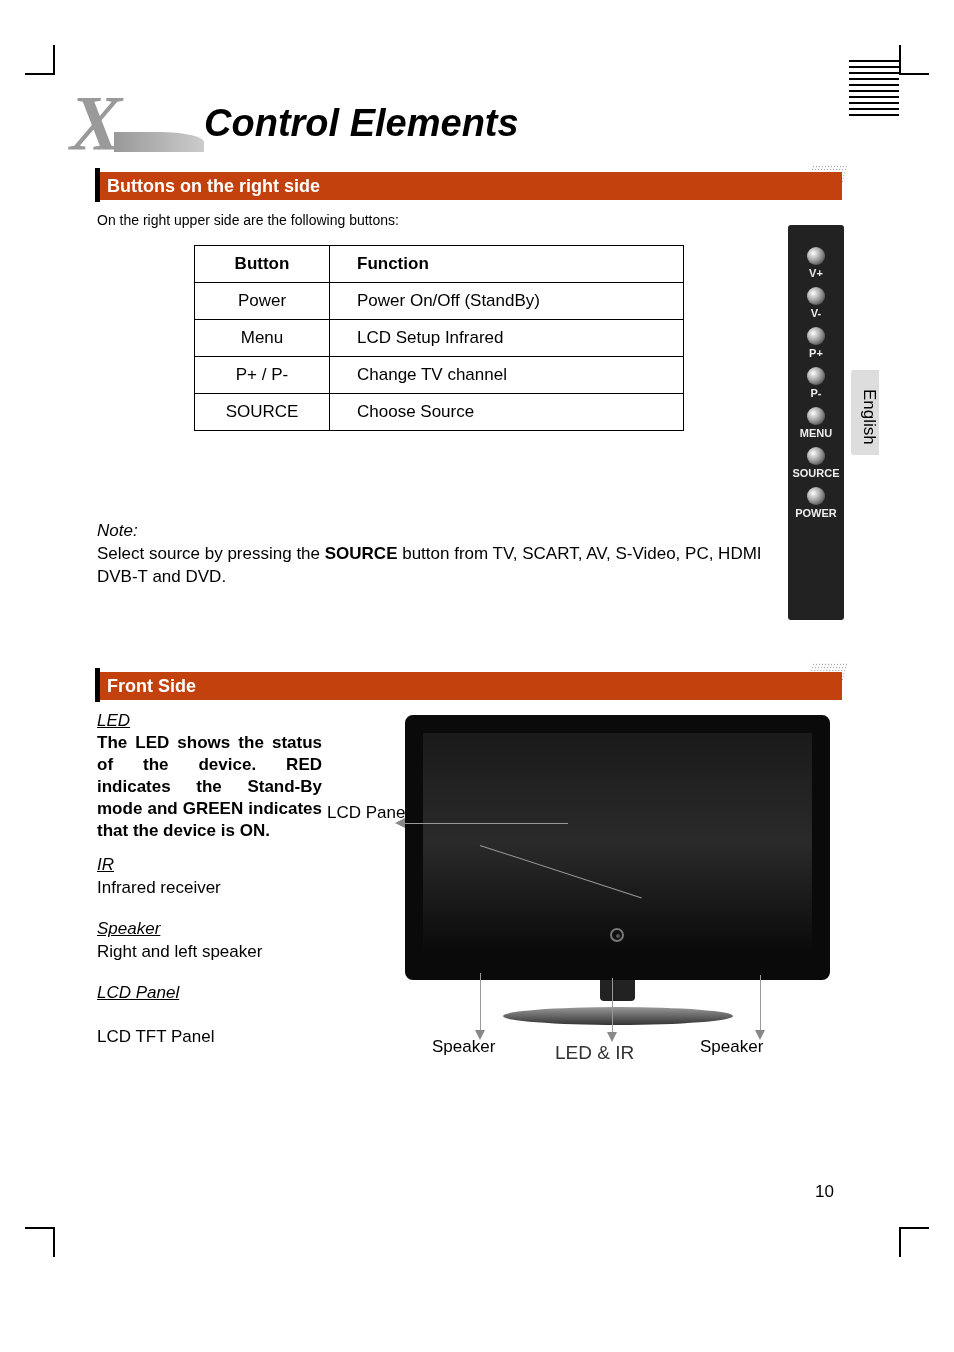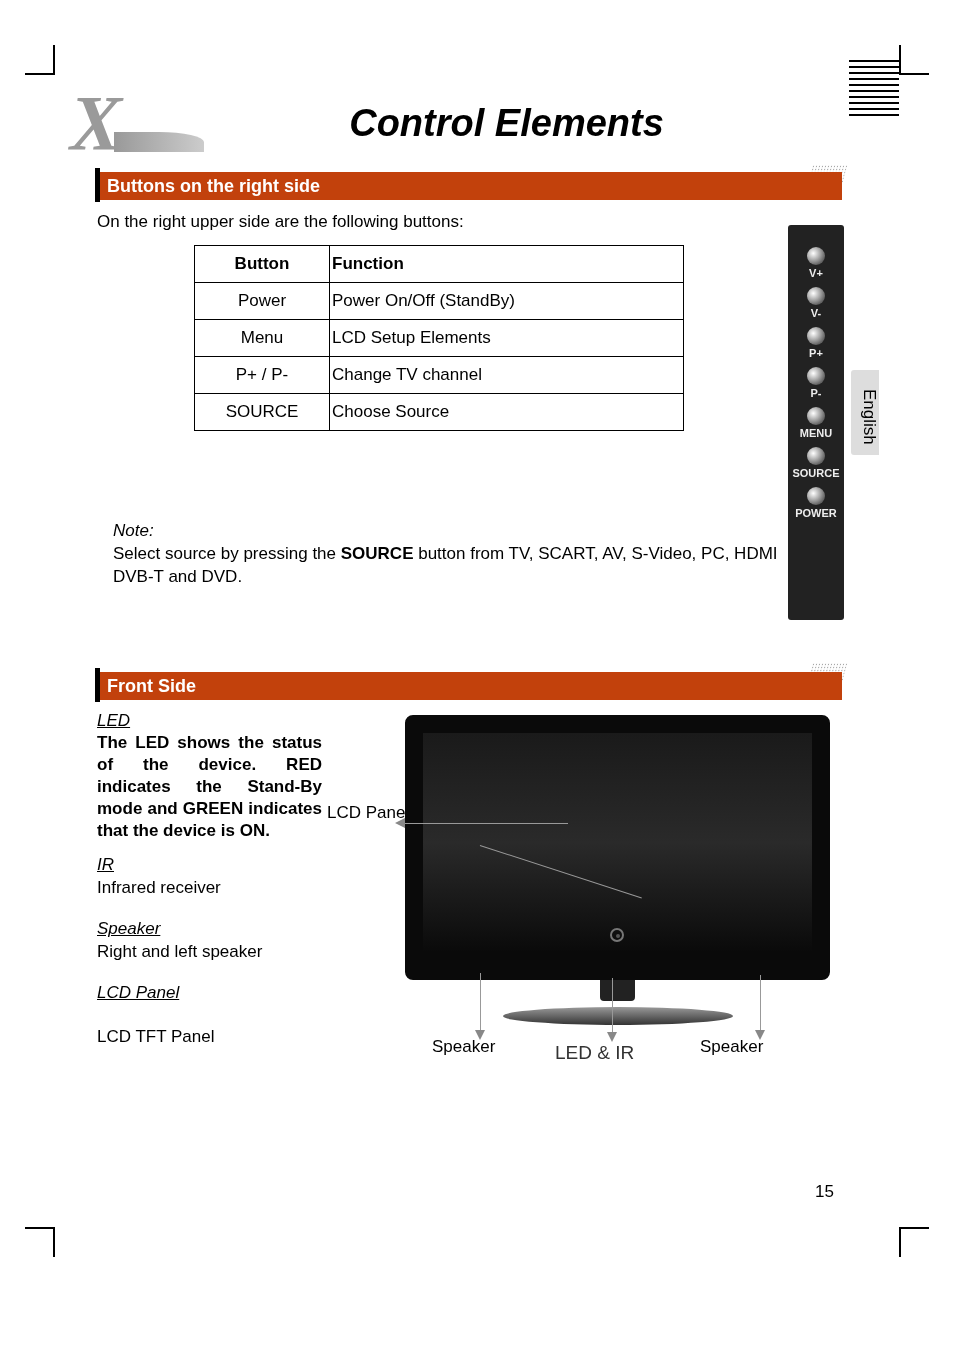--- a/index.html
+++ b/index.html
@@ -54,21 +54,20 @@
     .swoosh {
       width: 90px;
       height: 20px;
       background: linear-gradient(90deg, #999 0%, #ccc 100%);
       border-radius: 0 50% 0 0;
       margin-left: -8px;
       margin-top: 38px;
     }
     .title {
       flex: 1;
-      text-align: center;
       font-size: 38px;
       font-weight: bold;
       font-style: italic;
       padding-right: 40px;
     }
     .dots {
       position: absolute;
       width: 35px;
       height: 25px;
       background-image: radial-gradient(circle, #666 1px, transparent 1px);
@@ -98,44 +97,44 @@
       bottom: -2px;
       width: 5px;
       background: #000;
     }
     .bar1 { top: 172px; }
     .bar2 { top: 672px; }
     .intro-text {
       position: absolute;
       top: 212px;
       left: 97px;
-      font-size: 17px;
+      font-size: 14px;
     }
     .table-wrap {
       position: absolute;
       top: 245px;
       left: 194px;
       width: 490px;
     }
     table {
       border-collapse: collapse;
       width: 100%;
     }
     th, td {
       border: 1px solid #000;
-      padding: 8px 2px;
+      padding: 8px 27px;
       font-size: 17px;
       text-align: left;
     }
     th:first-child { text-align: center; width: 135px; }
     td:first-child { text-align: center; }
     .note-block {
       position: absolute;
       top: 520px;
-      left: 113px;
+      left: 97px;
       width: 680px;
       font-size: 17px;
       line-height: 1.35;
     }
     .note-title {
       font-style: italic;
     }
     .bold { font-weight: bold; }
     .side-panel {
       position: absolute;
@@ -335,21 +334,21 @@
         <tr>
       <th>Button</th>
       <th>Function</th>
     </tr>
     <tr>
           <td>Power</td>
           <td>Power On/Off (StandBy)</td>
         </tr>
     <tr>
           <td>Menu</td>
-          <td>LCD Setup Elements</td>
+          <td>LCD Setup Infrared</td>
         </tr>
     <tr>
           <td>P+ / P-</td>
           <td>Change TV channel</td>
         </tr>
     <tr>
           <td>SOURCE</td>
           <td>Choose Source</td>
         </tr>
   </tbody>
@@ -411,13 +410,13 @@
 <div class="tri tri-left"></div>
 <div class="tri tri-d1"></div>
 <div class="tri tri-d2"></div>
 <div class="tri tri-d3"></div>
 <div class="ir-circle"></div>
 
 <div class="speaker-label-l">Speaker</div>
 <div class="speaker-label-r">Speaker</div>
 <div class="ledir-label">LED &amp; IR</div>
 
-<div class="page-num">15</div>
+<div class="page-num">10</div>
 
 </body></html>

